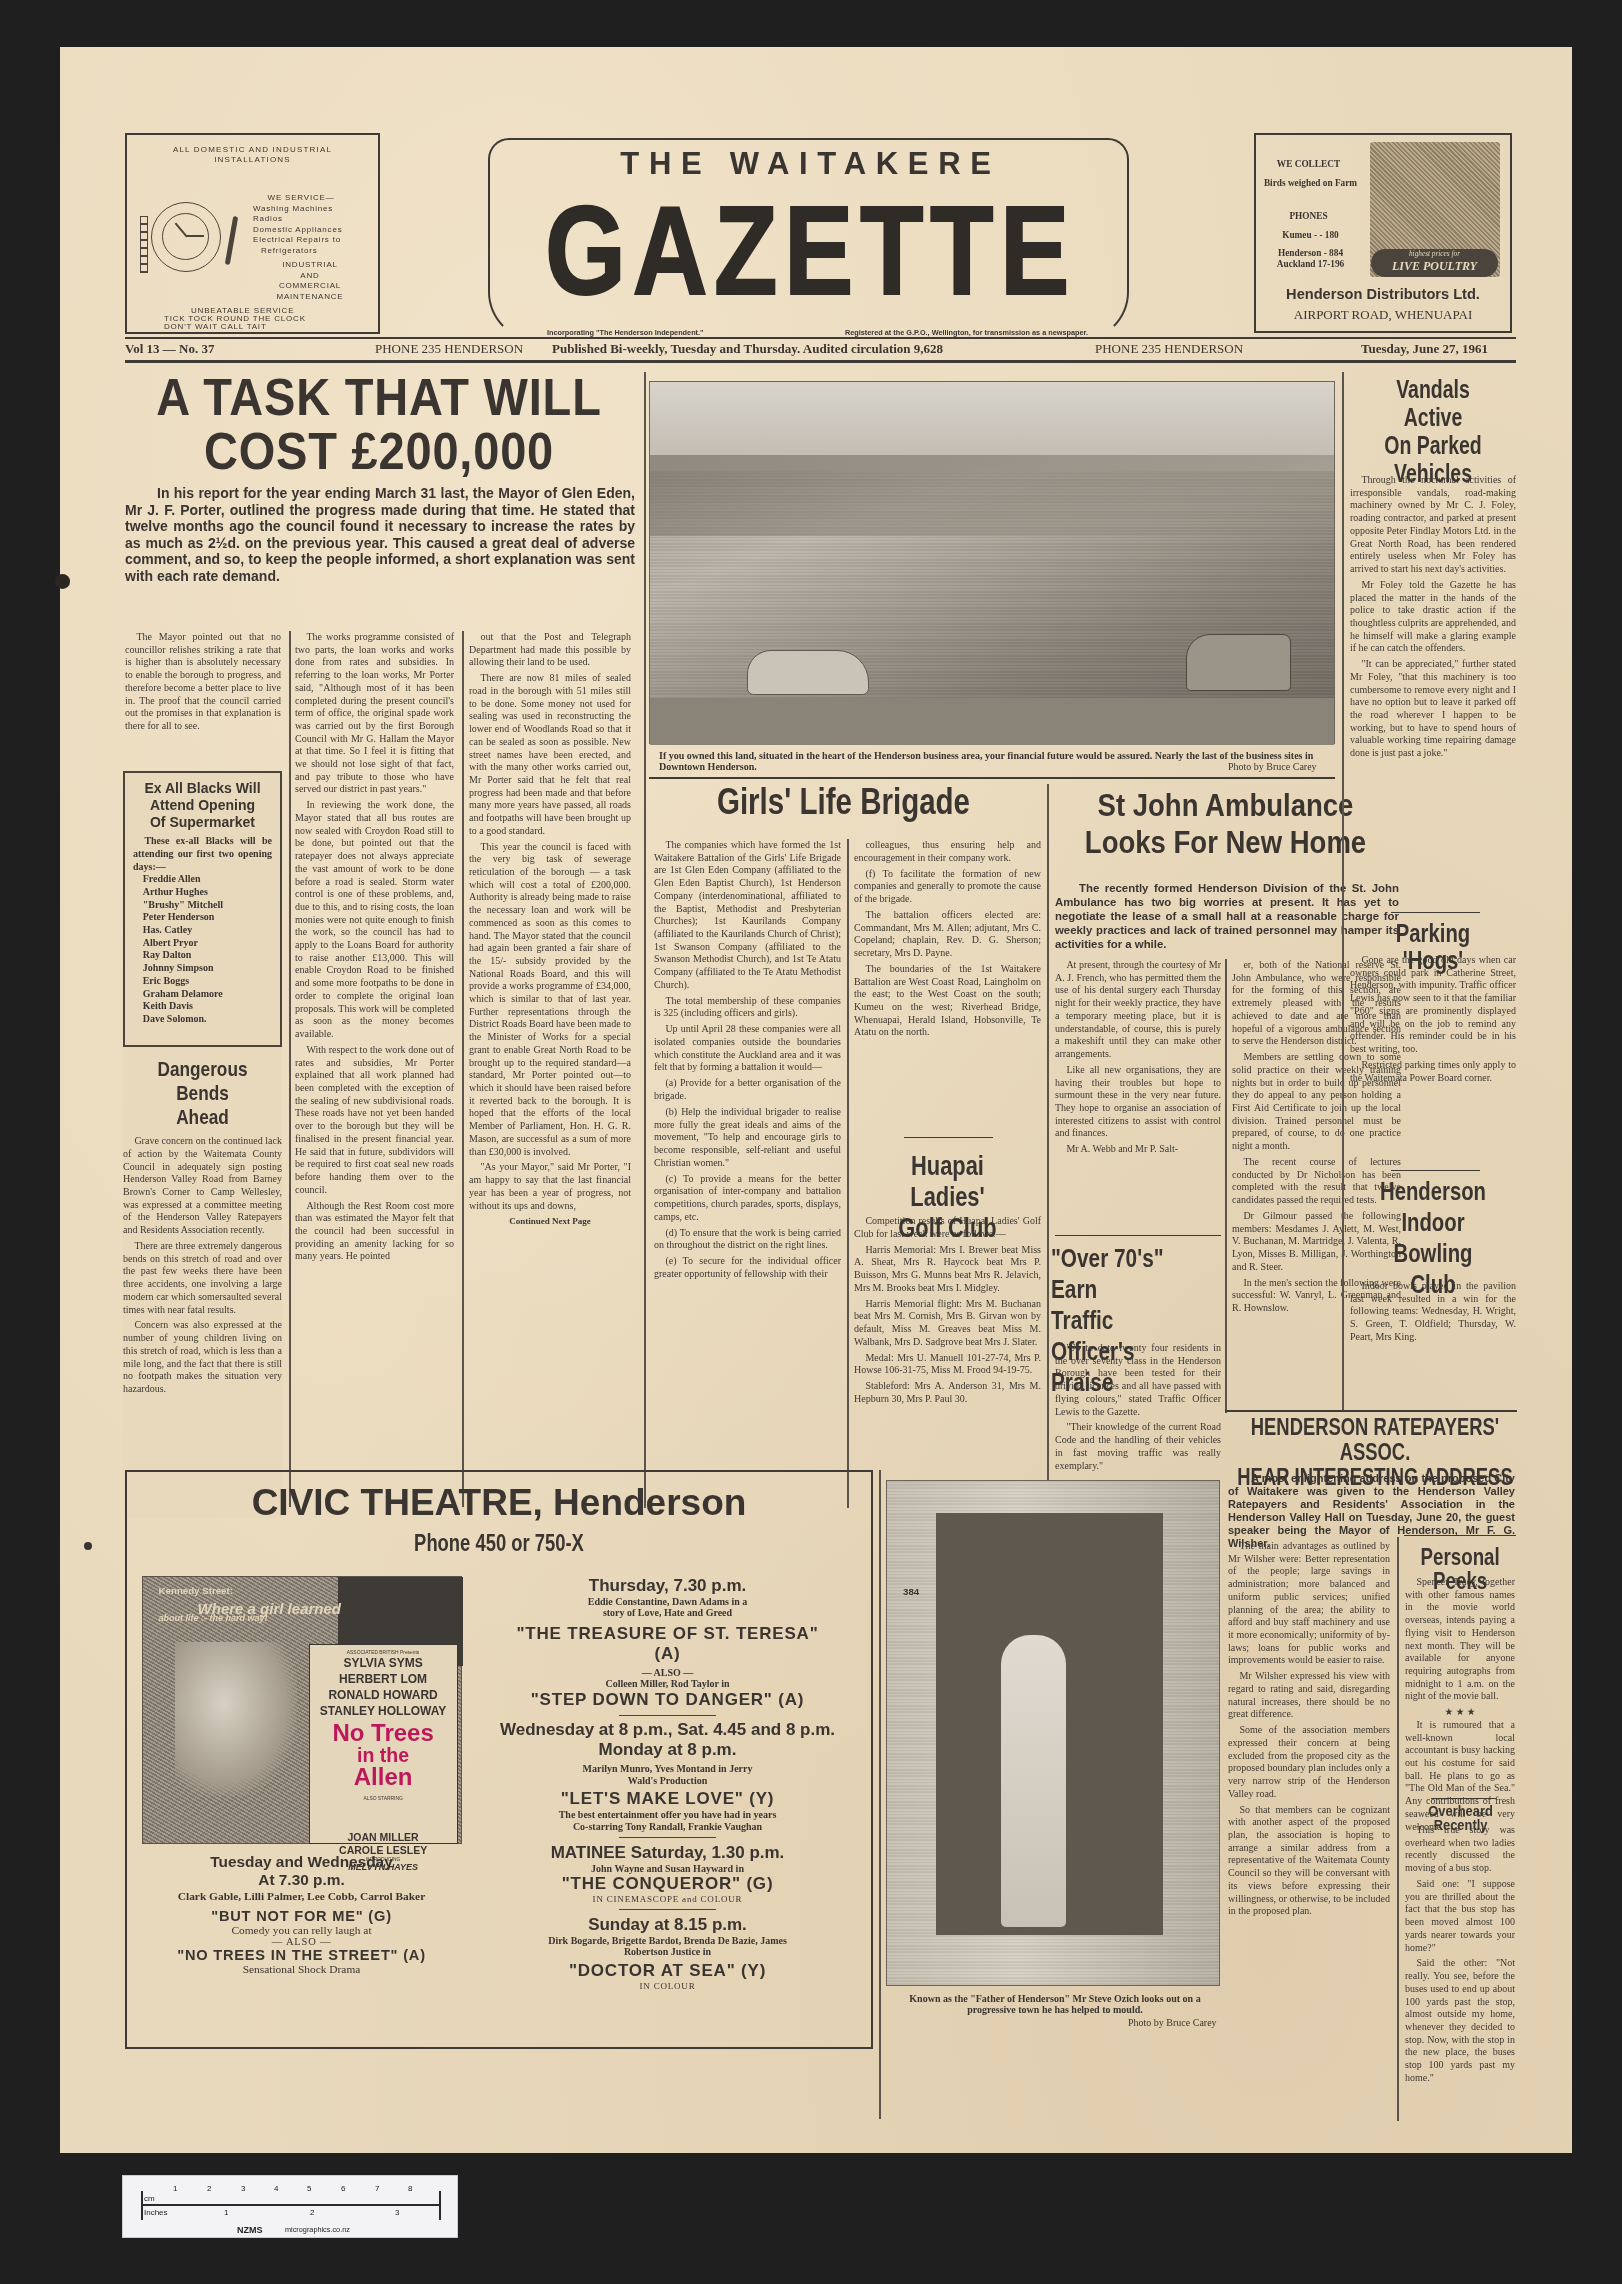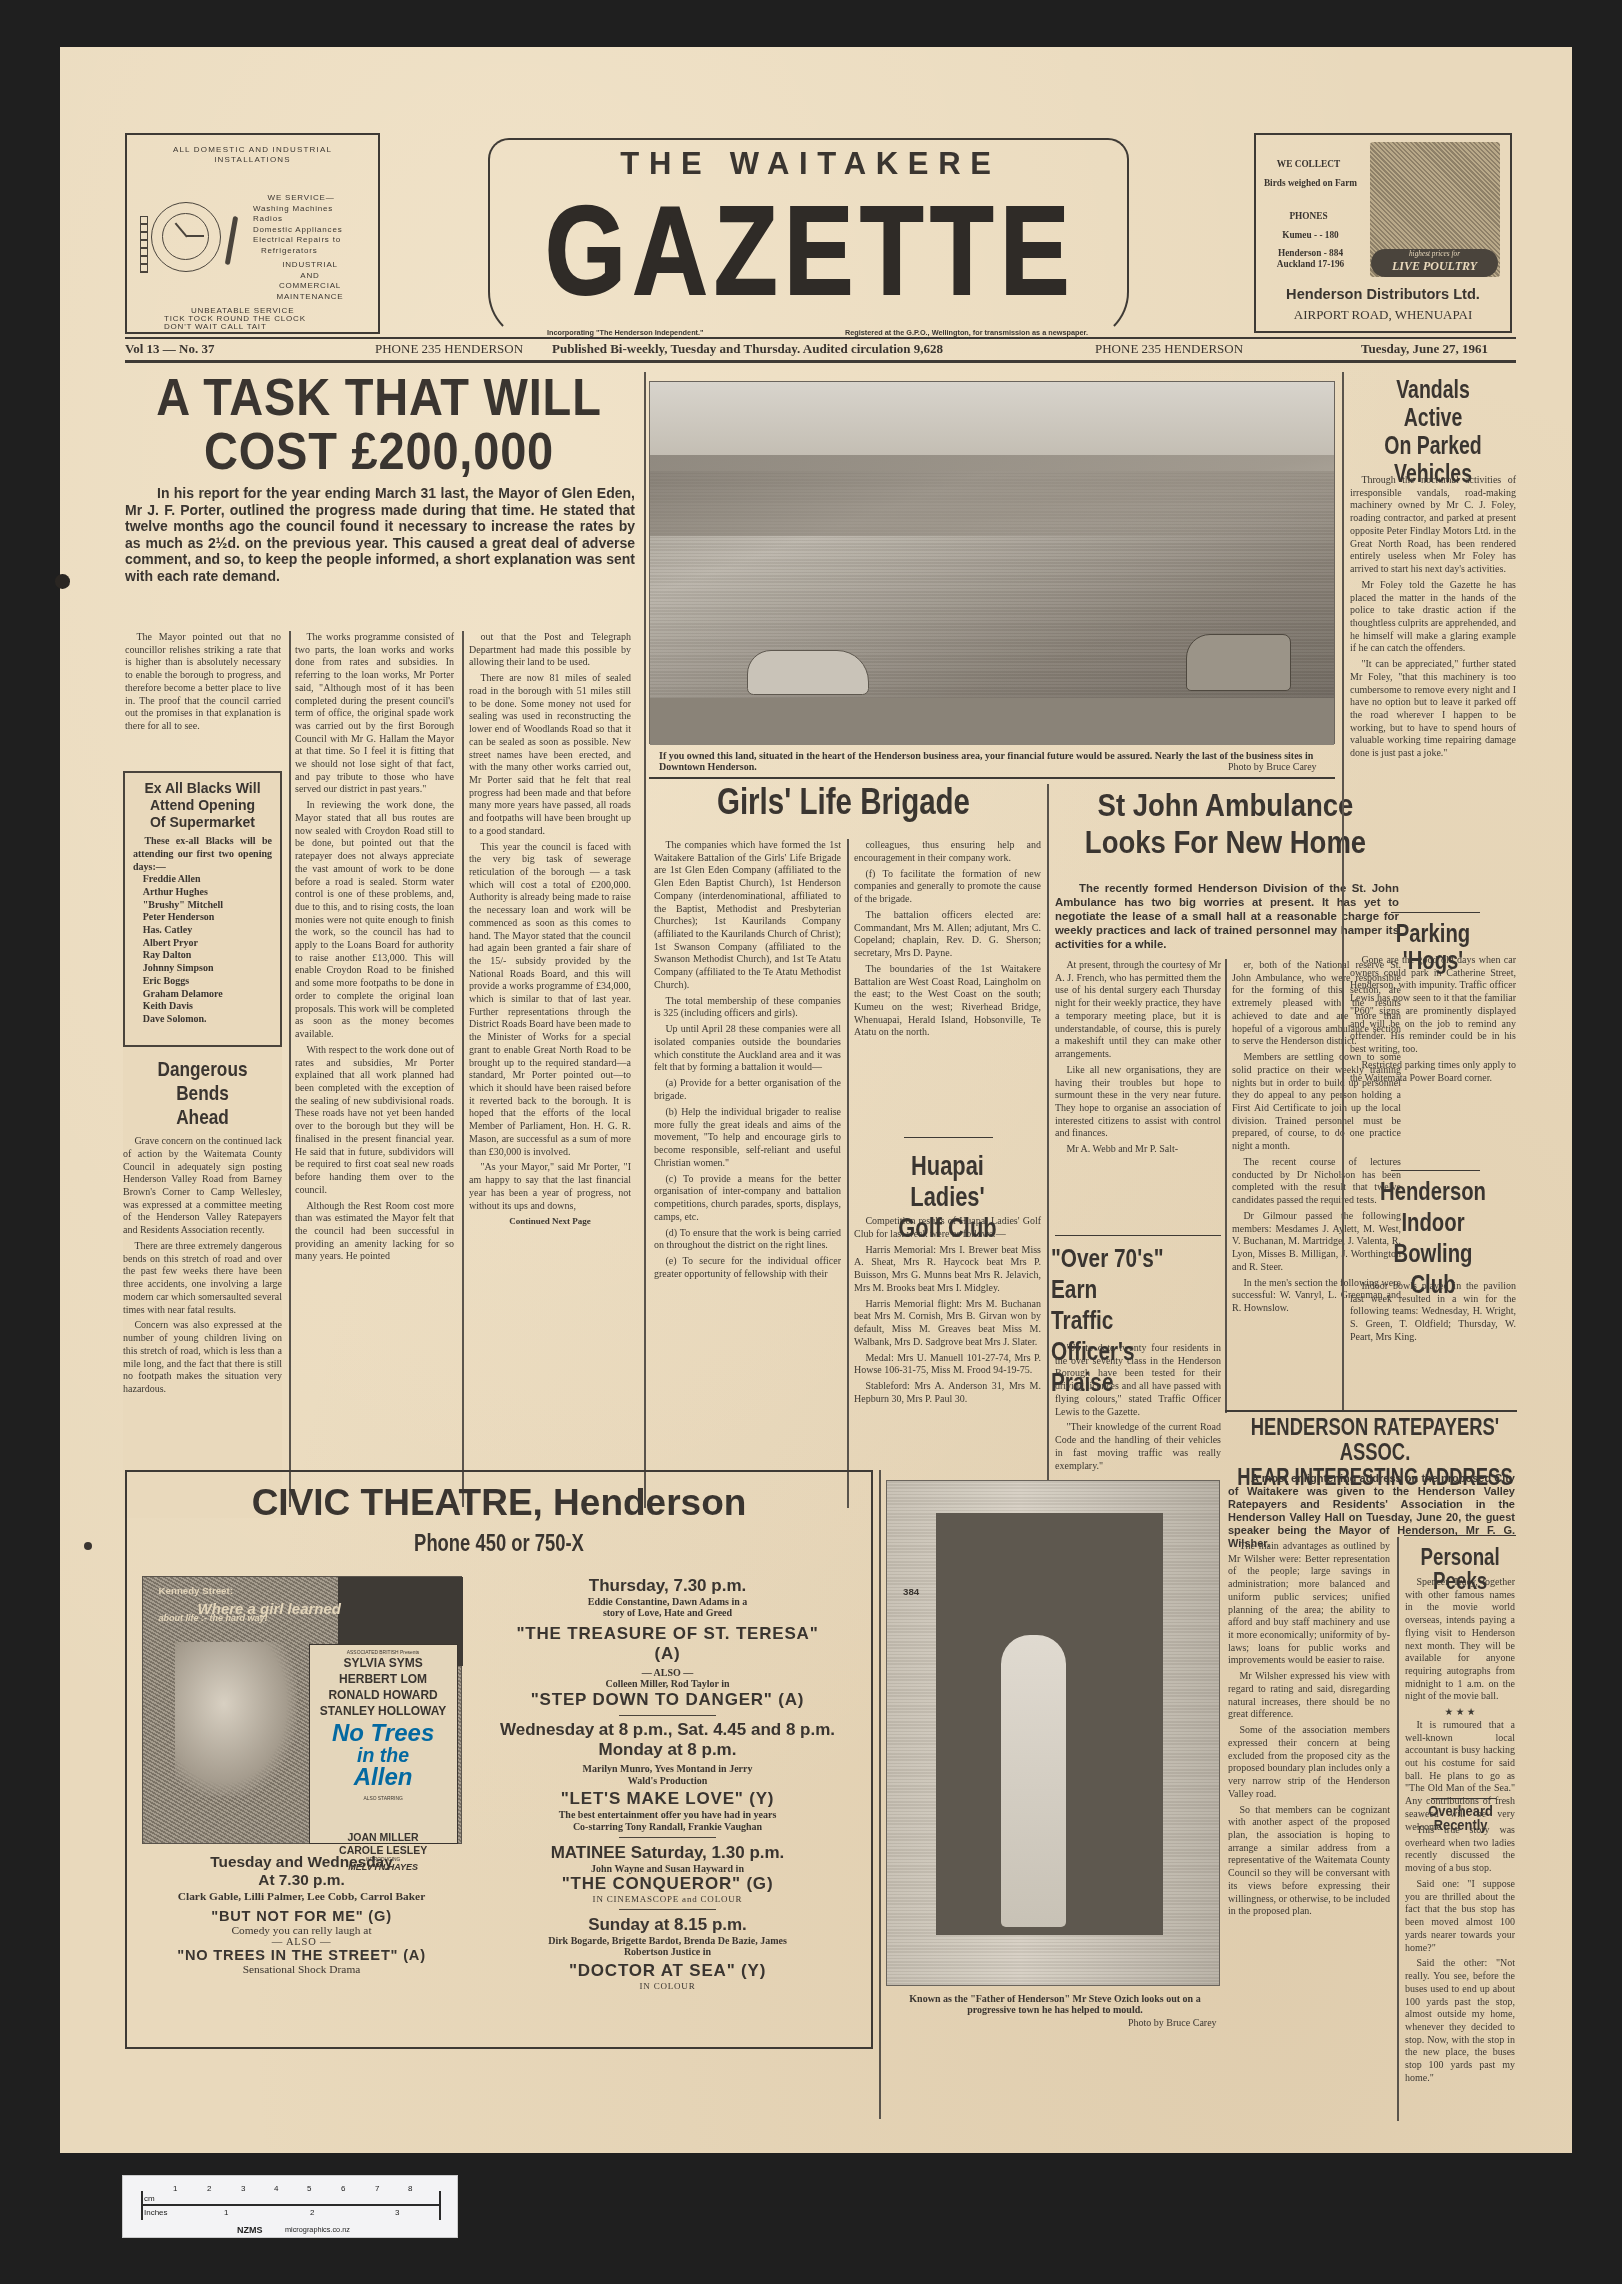--- a/index.html
+++ b/index.html
@@ -57,21 +57,21 @@
   .cin-title { font-family: "Liberation Sans", sans-serif; font-weight: bold; font-size: 37px; color: #3a3530; text-align: center; }
   .cin-phone { font-family: "Liberation Sans", sans-serif; font-weight: bold; font-size: 23px; color: #3a3530; text-align: center; }
   .cin-day { font-family: "Liberation Sans", sans-serif; font-weight: bold; font-size: 17px; color: #3a3530; text-align: center; }
   .cin-cast { font-family: "Liberation Serif", serif; font-weight: bold; font-size: 10px; color: #3a3530; text-align: center; line-height: 11.4px; }
   .cin-film { font-family: "Liberation Sans", sans-serif; font-weight: bold; font-size: 17px; color: #3a3530; text-align: center; letter-spacing: 0.8px; }
   .cin-note { font-family: "Liberation Serif", serif; font-size: 9px; color: #3a3530; text-align: center; letter-spacing: 0.8px; }
   .cin-sep { width: 97px; height: 0.8px; background: #4a443c; margin: 4.9px auto; }
   .poster { position: absolute; background: repeating-linear-gradient(30deg, #7a7266 0 1.6px, #a59c8e 1.6px 3.2px); border: 0.8px solid #5a544c; }
   .poster-card { position: absolute; background: #e4d6bb; border: 1.6px solid #3a3530; text-align: center; }
   .poster-card .cast { font-family: "Liberation Sans", sans-serif; font-weight: bold; font-size: 12px; line-height: 16px; color: #3a3530; }
-  .poster-card .film { font-family: "Liberation Sans", sans-serif; font-weight: 900; font-size: 24px; line-height: 22px; color: #0369a1; font-style: italic; }
+  .poster-card .film { font-family: "Liberation Sans", sans-serif; font-weight: 900; font-size: 24px; line-height: 22px; color: #be185d; }
 
   
   .ruler { position: absolute; left: 122px; top: 2175px; width: 336px; height: 63px; background: #f3f3f5; border: 0.8px solid #ccc; }
   .ruler-line { position: absolute; background: #2a2a2a; }
   .ruler-lbl { position: absolute; font-family: "Liberation Sans", sans-serif; font-size: 8px; color: #222; }
 </style>
 </head>
 <body>
 
 <div class="paper">

